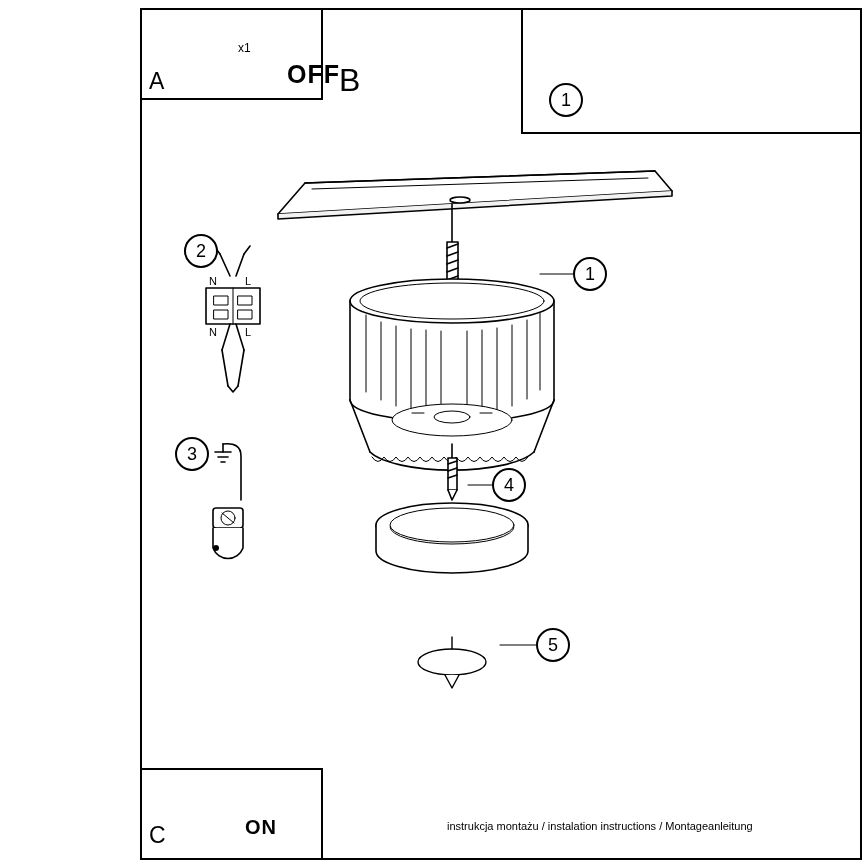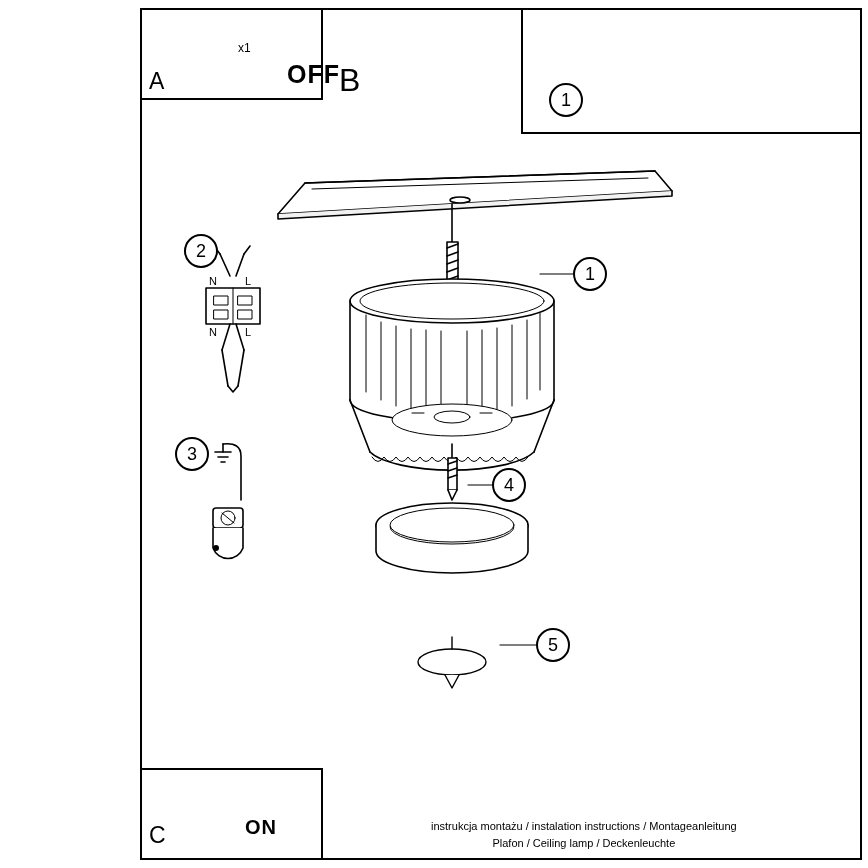--- a/index.html
+++ b/index.html
@@ -65,26 +65,25 @@
   }
   .cn-1top { left: 549px; top: 83px; }
   .cn-2   { left: 184px; top: 234px; }
   .cn-3   { left: 175px; top: 437px; }
   .cn-1   { left: 573px; top: 257px; }
   .cn-4   { left: 492px; top: 468px; }
   .cn-5   { left: 536px; top: 628px; }
 
   .footer {
     position: absolute;
-    left: 431px;
+    left: 447px;
     top: 818px;
     font-size: 11px;
     line-height: 17px;
     color: #000;
-    text-align: center;
   }
   svg { display: block; }
   .svg-layer {
     position: absolute;
     left: 0; top: 0;
     width: 868px; height: 868px;
     pointer-events: none;
   }
 </style>
 </head>
@@ -303,16 +302,15 @@
 
   <div class="circnum cn-1top">1</div>
   <div class="circnum cn-2">2</div>
   <div class="circnum cn-3">3</div>
   <div class="circnum cn-1">1</div>
   <div class="circnum cn-4">4</div>
   <div class="circnum cn-5">5</div>
 
   <div class="footer">
     <div>instrukcja montażu / instalation instructions / Montageanleitung</div>
-    <div>Plafon / Ceiling lamp / Deckenleuchte</div>
   </div>
 
 </div>
 
 </body></html>

